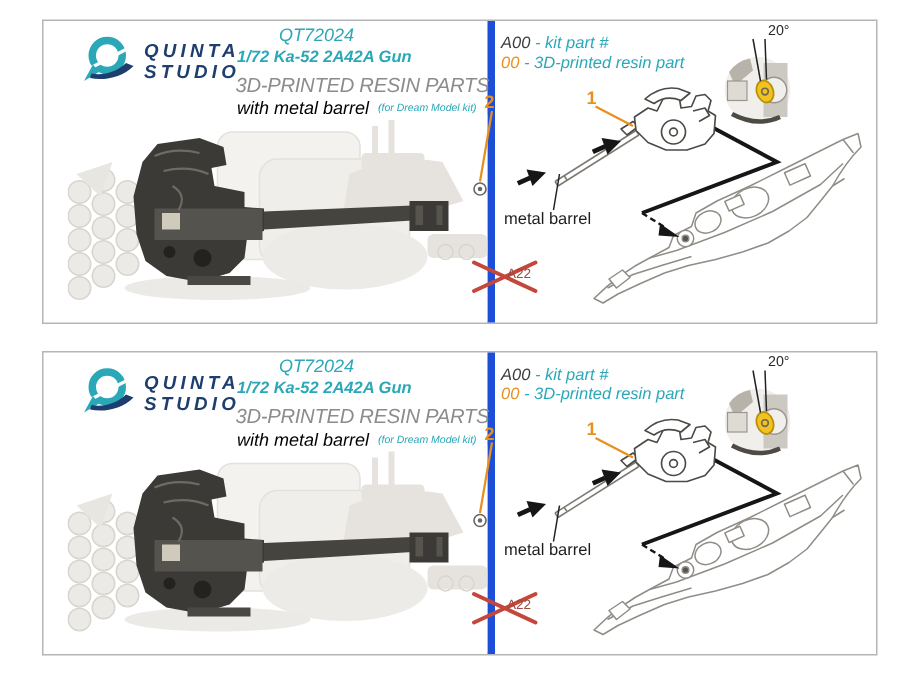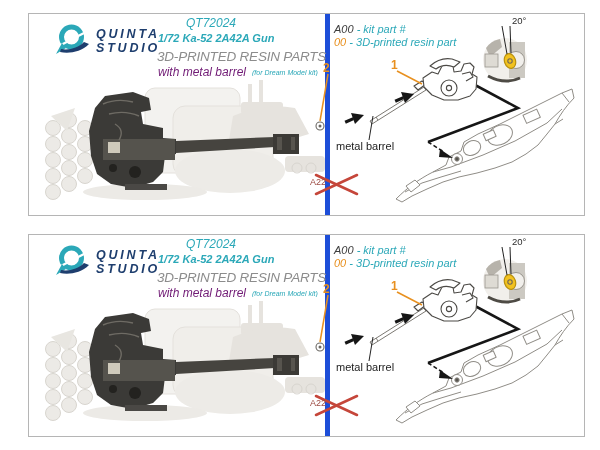--- a/index.html
+++ b/index.html
@@ -10,36 +10,36 @@
   .panel.bottom{top:234px}
   .left-sec{position:absolute;left:16px;top:0;width:280px;height:100%;border-right:5px solid #1d4ed8;font-style:italic;}
   .right-sec{position:absolute;left:281px;top:0;width:273px;height:100%;}
   .logo{position:absolute;left:10px;top:9px;display:flex;align-items:flex-start;}
   .logo-mark{width:36px;height:36px;}
   .logo-text{margin-left:5px;margin-top:4px;color:var(--navy);font-weight:bold;
              font-size:12.5px;letter-spacing:2.8px;line-height:1.12;}
   .p-code{position:absolute;left:113px;top:2px;font-size:12px;color:var(--teal);margin-left:28px;}
   .p-name{position:absolute;left:113px;top:18px;font-size:11px;font-weight:bold;color:var(--teal);}
   .p-type{position:absolute;left:112px;top:35px;font-size:13.5px;color:#8c8c8c;letter-spacing:-0.2px;white-space:nowrap;text-align:center;}
-  .p-sub{position:absolute;left:113px;top:51px;font-size:12px;color:#701a75;}
+  .p-sub{position:absolute;left:113px;top:51px;font-size:12px;color:#000000;}
   .p-note{position:absolute;left:207px;top:55px;font-size:7px;color:var(--teal);white-space:nowrap;}
   .photo{position:absolute;left:0;top:62px;width:280px;height:138px;}
   .diag{position:absolute;left:0;top:0;width:273px;height:201px;}
   .lg{position:absolute;left:24px;font-size:11px;white-space:nowrap;font-style:italic;}
   .lg.l1{top:9px}
   .lg.l2{top:22px}
   .lg-code{color:#3d3d3d;}
   .lg-code.orange{color:var(--orange);}
   .lg-label{color:var(--teal);}
   .callout{position:absolute;font-size:12px;font-weight:bold;color:var(--orange);line-height:1;}
   .n2{left:13px;top:48px}
   .n1{left:81px;top:45px}
   .angle{position:absolute;left:202px;top:2px;font-size:9.5px;color:#2b2b2b;line-height:1;}
   .barrel-lbl{position:absolute;left:26px;top:127px;font-size:11px;color:#1d1d1d;line-height:1;}
-  .crossed{position:absolute;left:0;top:164px;font-size:9px;color:#9c4a42;line-height:1;}
+  .crossed{position:absolute;left:28px;top:164px;font-size:9px;color:#9c4a42;line-height:1;}
   svg{display:block;}
 </style>
 </head>
 <body>
 
 <svg width="0" height="0" style="position:absolute" aria-hidden="true">
   <defs>
     <symbol id="sym-logo" viewBox="0 0 36 36">
       <circle cx="16.5" cy="14" r="10" fill="none" stroke="var(--teal)" stroke-width="5"></circle>
       <line x1="4" y1="23" x2="29" y2="10" stroke="#fff" stroke-width="2.2"></line>

